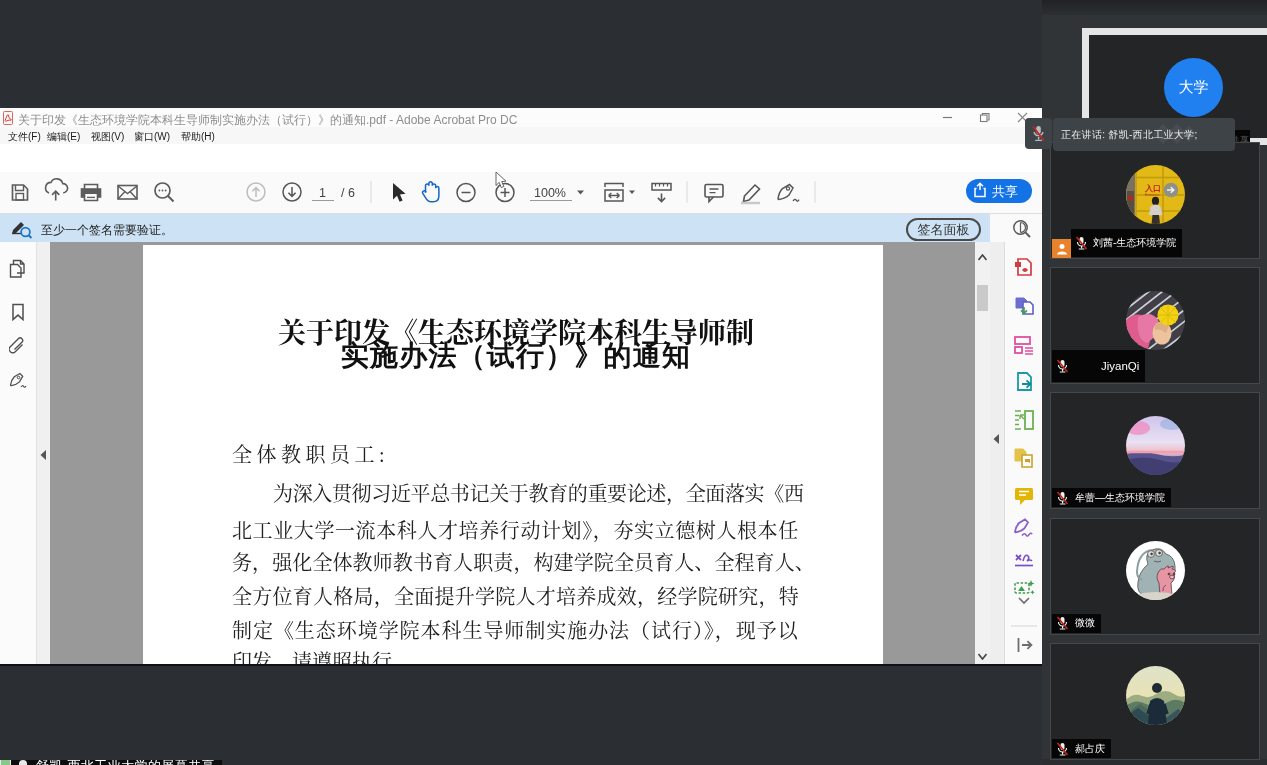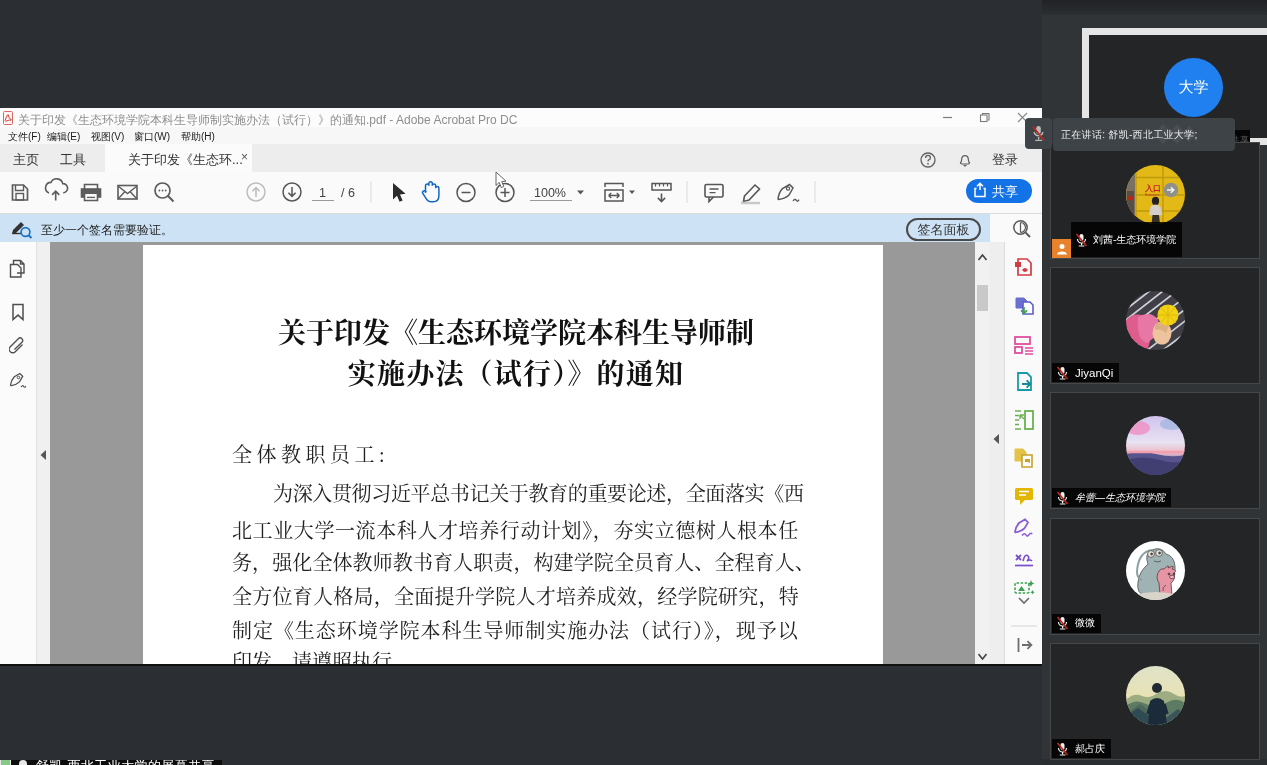--- a/index.html
+++ b/index.html
@@ -61,35 +61,20 @@
       <path d="M82 5 l9 9 m0 -9 l-9 9" stroke="#8a8a8a" stroke-width="1.2"></path>
     </svg>
   </div>
   <div id="menubar">
     <span class="menuitem" style="left:8px;">文件(F)</span>
     <span class="menuitem" style="left:47px;">编辑(E)</span>
     <span class="menuitem" style="left:91px;">视图(V)</span>
     <span class="menuitem" style="left:134px;">窗口(W)</span>
     <span class="menuitem" style="left:181px;">帮助(H)</span>
   </div>
-  <div id="tabbar">
-    <div id="activetab"></div>
-    <span class="tabtxt" style="left:13px;">主页</span>
-    <span class="tabtxt" style="left:60px;">工具</span>
-    <span class="tabtxt" style="left:128px;">关于印发《生态环...</span>
-    <span class="tabtxt" style="left:241px;top:6px;color:#555;font-size:12px;">×</span>
-    <span class="tabtxt" style="left:992px;font-size:13px;">登录</span>
-    <svg style="position:absolute;left:920px;top:8px;" width="60" height="16" viewBox="0 0 60 16">
-      <circle cx="8" cy="8" r="7" fill="none" stroke="#5f5f5f" stroke-width="1.3"></circle>
-      <path d="M5.6 6 q0 -2.6 2.4 -2.6 q2.4 0 2.4 2.3 q0 1.5 -1.6 2.2 q-0.8 0.4 -0.8 1.5" fill="none" stroke="#5f5f5f" stroke-width="1.3"></path>
-      <circle cx="8" cy="11.8" r="0.9" fill="#5f5f5f"></circle>
-      <path d="M42 12 q-1.6 0 -1.6 -1.4 q1.2 -0.6 1.2 -2.6 q0 -4.4 3.4 -4.4 q3.4 0 3.4 4.4 q0 2 1.2 2.6 q0 1.4 -1.6 1.4 z" fill="none" stroke="#5f5f5f" stroke-width="1.2"></path>
-      <path d="M43.6 13.2 q1.4 1.4 2.8 0" fill="none" stroke="#5f5f5f" stroke-width="1.2"></path>
-    </svg>
-  </div>
   <div id="toolbar">
     <svg style="position:absolute;left:0;top:0;" width="1042" height="41" viewBox="0 0 1042 41">
       <g stroke="#5c5c5c" stroke-width="1.7" fill="none">
 
         <path d="M12.5 13 h11 l4 4 v11 h-15 z"></path>
         <path d="M15.5 13 v5.5 h8 v-5.5" stroke-width="1.4"></path>
         <rect x="16" y="21.5" width="7.5" height="6.5" stroke-width="1.4"></rect>
 
         <path d="M49 21 a5.5 5.5 0 0 1 2 -10.6 a6.3 6.3 0 0 1 11.8 1.2 a4.6 4.6 0 0 1 0.4 9.2" stroke-width="1.6"></path>
         <path d="M55.7 28.5 v-9 m-3.6 3.4 l3.6 -3.8 l3.6 3.8" stroke-width="1.6"></path>
@@ -294,21 +279,21 @@
         <path d="M14 356 l5 5 l5 -5" fill="none" stroke="#6e6e6e" stroke-width="1.7"></path>
         <line x1="6" y1="384" x2="32" y2="384" stroke="#d5d5d5"></line>
         <g stroke="#6e6e6e" stroke-width="1.8" fill="none">
           <line x1="13.5" y1="396" x2="13.5" y2="410"></line>
           <path d="M17 403 h9 m-3.6 -3.8 l4 3.8 l-4 3.8"></path>
         </g>
       </svg>
     </div>
 
     <div class="doctitle" style="left:146px;top:68.5px;">关于印发《生态环境学院本科生导师制</div>
-    <div class="doctitle" style="left:146px;top:110px;letter-spacing:1.2px;">实施办法（试行）》的通知</div>
+    <div class="doctitle" style="left:146px;top:95px;letter-spacing:1.2px;font-family:Liberation Mono, monospace;">实施办法（试行）》的通知</div>
     <div class="docline" style="left:232px;top:197px;letter-spacing:4.5px;">全体教职员工:</div>
     <div class="docline" style="left:273px;top:236px;letter-spacing:-0.35px;">为深入贯彻习近平总书记关于教育的重要论述，全面落实《西</div>
     <div class="docline" style="left:232px;top:273px;letter-spacing:0.6px;">北工业大学一流本科人才培养行动计划》，夯实立德树人根本任</div>
     <div class="docline" style="left:232px;top:305px;letter-spacing:0.1px;">务，强化全体教师教书育人职责，构建学院全员育人、全程育人、</div>
     <div class="docline" style="left:232px;top:339px;letter-spacing:0.25px;">全方位育人格局，全面提升学院人才培养成效，经学院研究，特</div>
     <div class="docline" style="left:232px;top:372.5px;letter-spacing:0.95px;">制定《生态环境学院本科生导师制实施办法（试行）》，现予以</div>
     <div class="docline" style="left:232px;top:404px;">印发，请遵照执行</div>
   </div>
   <div id="winborder"></div>
 </div>
@@ -352,21 +337,21 @@
           <path d="M25.4 42 l-1.8 8 M33.8 42 l1.8 8" stroke="#d2ccc4" stroke-width="1.8" fill="none"></path>
         </g>
       </svg>
     </div>
     <div style="position:absolute;left:1px;top:96px;width:19px;height:19px;background:#e8822d;display:flex;align-items:center;justify-content:center;">
       <svg width="12" height="12" viewBox="0 0 12 12">
           <circle cx="6" cy="3.6" r="2.5" fill="#fff"></circle>
           <path d="M1 11.5 C1 7.5 11 7.5 11 11.5 Z" fill="#fff"></path>
         </svg>
     </div>
-    <div class="nlabel" style="left:20px;height:35px;bottom:1px;">
+    <div class="nlabel" style="left:20px;height:28px;bottom:1px;">
       <svg class="micico" width="13" height="14" viewBox="0 0 13 14">
           <g fill="#f0f0f0">
             <rect x="4.5" y="1" width="4" height="7" rx="2"></rect>
             <path d="M2.5 6 a4 4 0 0 0 8 0" stroke="#f0f0f0" stroke-width="1.2" fill="none"></path>
             <rect x="6" y="10" width="1.2" height="2.5"></rect>
             <rect x="3.8" y="12.5" width="5.6" height="1"></rect>
           </g>
           <line x1="1.5" y1="1" x2="11.5" y2="13" stroke="#c5271c" stroke-width="1.6"></line>
         </svg>
       <span style="margin-left:5px;">刘茜-生态环境学院</span>
@@ -383,21 +368,21 @@
         <path d="M-2 32 q8 -12 20 -7 q10 4 8 18 l-5 18 h-23 z" fill="#df5d8d"></path>
         <path d="M12 26 q13 -7 20 3 q5 9 -2 16 l-9 7 q-11 -3 -9 -26" fill="#e778a5"></path>
         <ellipse cx="36" cy="42" rx="9.5" ry="11.5" fill="#ecc39c"></ellipse>
         <path d="M29 33 q9 -5 14 2 l-3 7 q-6 -5 -11 -3 z" fill="#dcae84"></path>
         <circle cx="42" cy="24" r="10.5" fill="#f3d114"></circle>
         <g stroke="#dcba08" stroke-width="1">
           <path d="M42 14 v21 M31.5 24 h21 M34.5 16.5 l15 15 M49.5 16.5 l-15 15"></path>
         </g>
       </svg>
     </div>
-    <div class="nlabel" style="height:19px;">
+    <div class="nlabel" style="height:32px;gap:26px;">
       <svg class="micico" width="13" height="14" viewBox="0 0 13 14">
           <g fill="#f0f0f0">
             <rect x="4.5" y="1" width="4" height="7" rx="2"></rect>
             <path d="M2.5 6 a4 4 0 0 0 8 0" stroke="#f0f0f0" stroke-width="1.2" fill="none"></path>
             <rect x="6" y="10" width="1.2" height="2.5"></rect>
             <rect x="3.8" y="12.5" width="5.6" height="1"></rect>
           </g>
           <line x1="1.5" y1="1" x2="11.5" y2="13" stroke="#c5271c" stroke-width="1.6"></line>
         </svg>
       <span style="margin-left:6px;font-size:11.5px;">JiyanQi</span>
@@ -417,21 +402,21 @@
           </linearGradient>
         </defs>
         <rect width="59" height="59" fill="url(#sky4)"></rect>
         <ellipse cx="12" cy="12" rx="12" ry="7" fill="#ef8fc2" opacity="0.8"></ellipse>
         <ellipse cx="46" cy="8" rx="12" ry="6" fill="#9db4e0" opacity="0.7"></ellipse>
         <path d="M0 38 q15 -4 30 0 t29 1 v20 h-59 z" fill="#57538c"></path>
         <path d="M0 44 q18 -5 34 0 t25 0 v15 h-59 z" fill="#3f3c6e" opacity="0.9"></path>
         <path d="M0 36 h59" stroke="#f2a0b0" stroke-width="2.5"></path>
       </svg>
     </div>
-    <div class="nlabel" style="height:19px;font-style:italic;">
+    <div class="nlabel" style="height:19px;">
       <svg class="micico" width="13" height="14" viewBox="0 0 13 14">
           <g fill="#f0f0f0">
             <rect x="4.5" y="1" width="4" height="7" rx="2"></rect>
             <path d="M2.5 6 a4 4 0 0 0 8 0" stroke="#f0f0f0" stroke-width="1.2" fill="none"></path>
             <rect x="6" y="10" width="1.2" height="2.5"></rect>
             <rect x="3.8" y="12.5" width="5.6" height="1"></rect>
           </g>
           <line x1="1.5" y1="1" x2="11.5" y2="13" stroke="#c5271c" stroke-width="1.6"></line>
         </svg>
       <span style="margin-left:6px;">牟蕾—生态环境学院</span>

